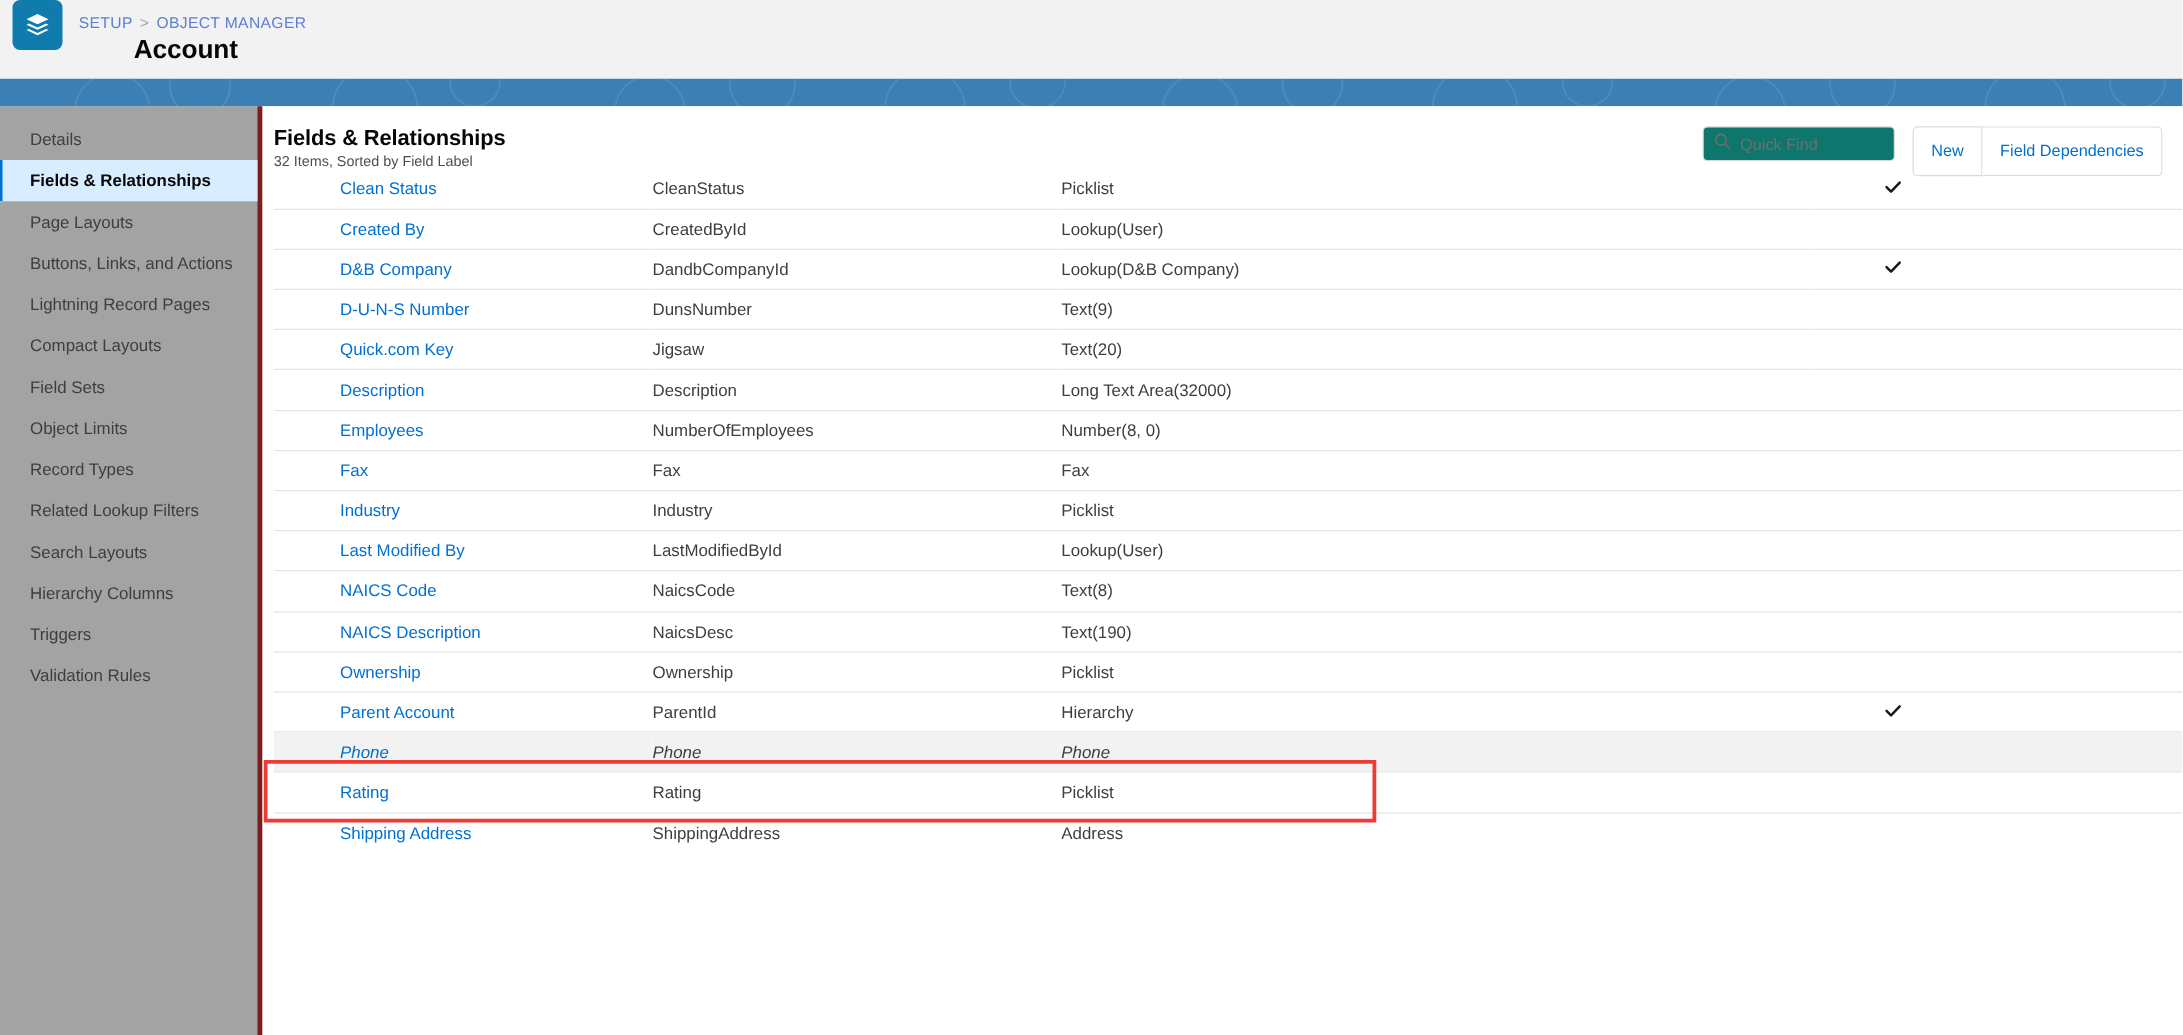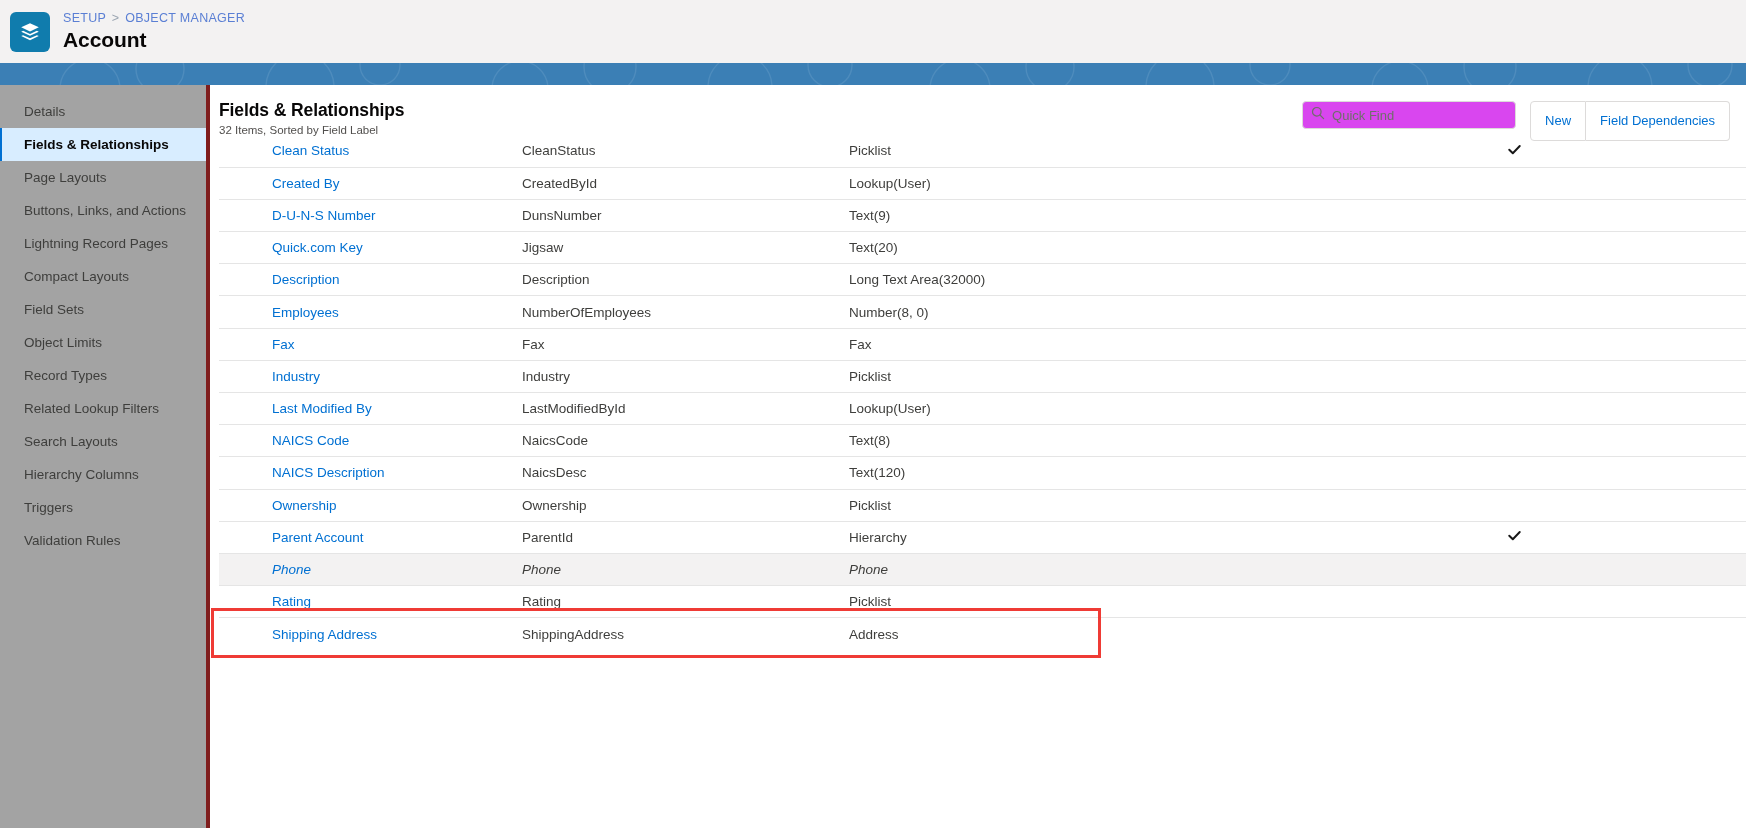--- a/index.html
+++ b/index.html
@@ -12,21 +12,20 @@
     font-family: "Liberation Sans", sans-serif;
     -webkit-font-smoothing: antialiased;
   }
 
   
   .page-header {
     position: relative;
     height: 63px;
     background: #f3f2f2;
     display: flex;
-    align-items: center;
     padding-left: 10px;
   }
 
   .obj-icon {
     width: 40px;
     height: 40px;
     border-radius: 6px;
     background: #107cad;
     display: flex;
     align-items: center;
@@ -48,20 +47,21 @@
   .breadcrumb .crumb-link { color: #5a7fd4; text-decoration: none; }
   .breadcrumb .crumb-sep { color: #9aa5b1; margin: 0 2px; }
 
   .page-title {
     font-size: 21px;
     font-weight: bold;
     color: #080707;
     line-height: 26px;
     margin-top: 1px;
     letter-spacing: -0.1px;
+    margin-left: 44px;
   }
 
   
   .banner-strip {
     height: 22px;
     background: #3b7fb5;
     position: relative;
     overflow: hidden;
   }
   .banner-strip svg { position: absolute; top: 0; left: 0; }
@@ -131,28 +131,28 @@
   }
 
   .main-head-right {
     display: flex;
     align-items: flex-start;
     gap: 0;
     padding-top: 2px;
   }
 
   .quick-find {
-    width: 214px;
+    width: 154px;
     height: 28px;
     border: 1px solid #dddbda;
     border-radius: 4px;
     display: flex;
     align-items: center;
     padding: 0 8px;
-    background: #d946ef;
+    background: #0f766e;
     margin-right: 14px;
   }
   .quick-find svg { flex: 0 0 auto; margin-right: 7px; }
   .quick-find input {
     border: 0;
     outline: none;
     font-size: 13px;
     color: #080707;
     font-family: "Liberation Sans", sans-serif;
     width: 100%;
@@ -323,20 +323,28 @@
                   </svg></span></td>
           </tr>
 
           <tr>
             <td class="col-label"><a class="field-link">Created By</a></td>
             <td class="col-name">CreatedById</td>
             <td class="col-type">Lookup(User)</td>
             <td class="col-check"></td>
           </tr>
 
+          <tr>
+            <td class="col-label"><a class="field-link">D&amp;B Company</a></td>
+            <td class="col-name">DandbCompanyId</td>
+            <td class="col-type">Lookup(D&amp;B Company)</td>
+            <td class="col-check"><span class="check-mark"><svg width="15" height="15" viewBox="0 0 16 16" aria-hidden="true">
+                    <polyline points="2.4,8.2 6.2,12 13.6,4.3" fill="none" stroke="#181818" stroke-width="2.1" stroke-linecap="round" stroke-linejoin="round"></polyline>
+                  </svg></span></td>
+          </tr>
 
           <tr>
             <td class="col-label"><a class="field-link">D-U-N-S Number</a></td>
             <td class="col-name">DunsNumber</td>
             <td class="col-type">Text(9)</td>
             <td class="col-check"></td>
           </tr>
 
           <tr>
             <td class="col-label"><a class="field-link">Quick.com Key</a></td>
@@ -383,21 +391,21 @@
           <tr>
             <td class="col-label"><a class="field-link">NAICS Code</a></td>
             <td class="col-name">NaicsCode</td>
             <td class="col-type">Text(8)</td>
             <td class="col-check"></td>
           </tr>
 
           <tr>
             <td class="col-label"><a class="field-link">NAICS Description</a></td>
             <td class="col-name">NaicsDesc</td>
-            <td class="col-type">Text(120)</td>
+            <td class="col-type">Text(190)</td>
             <td class="col-check"></td>
           </tr>
 
 
           <tr>
             <td class="col-label"><a class="field-link">Ownership</a></td>
             <td class="col-name">Ownership</td>
             <td class="col-type">Picklist</td>
             <td class="col-check"></td>
           </tr>

